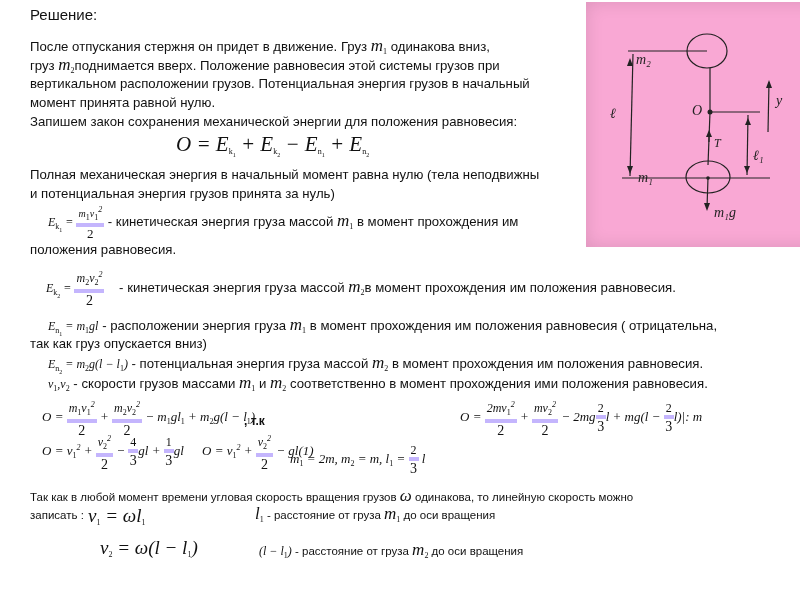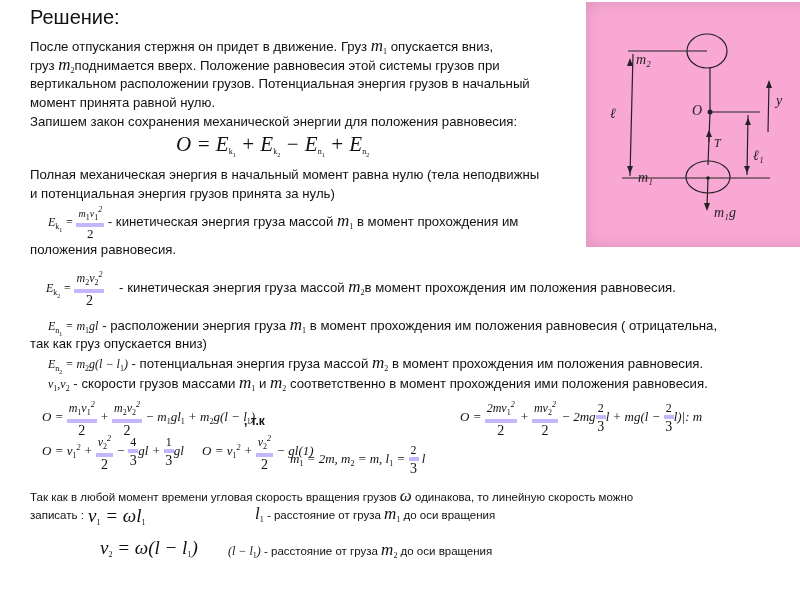--- a/index.html
+++ b/index.html
@@ -1,21 +1,21 @@
 <!DOCTYPE html>
 <html><head>
 <meta charset="utf-8">
 <style>
   html, body { margin: 0; padding: 0; }
   body {
     width: 800px; height: 600px; background: #ffffff; position: relative; overflow: hidden;
     font-family: "Liberation Sans", "DejaVu Sans", sans-serif; color: #111; font-size: 13px;
   }
   .abs { position: absolute; white-space: nowrap; }
-  .title { font-size: 20px; left: 30px; top: 6px; }
+  .title { font-size: 15px; left: 30px; top: 6px; }
   .para { left: 30px; line-height: 19px; font-size: 13.2px; }
   .m { font-family: "Liberation Serif", "DejaVu Serif", serif; font-style: italic; }
   .mi { font-family: "Liberation Serif", "DejaVu Serif", serif; font-style: italic; font-size: 17px; }
   .frac { display: inline-block; vertical-align: middle; text-align: center; font-family: "Liberation Serif", serif; font-style: italic; font-size: 10px; line-height: 11px; }
   .frac .num { display: block; border-bottom: 4px solid #c4b5fd; padding: 0 2px; }
   .frac .den { display: block; font-style: normal; font-size: 13px; line-height: 14px; }
   .fbig { font-size: 12px; line-height: 13px; }
   .fbig .den { font-size: 14px; line-height: 16px; }
   sub.s { font-size: 8px; font-style: normal; vertical-align: -3px; }
   sup.s { font-size: 8px; vertical-align: 5px; }
@@ -25,21 +25,21 @@
   }
   .photo svg { position: absolute; left: 0; top: 0; }
   .small { font-size: 11.5px; }
 </style>
 </head>
 <body>
 
 <div class="abs title">Решение:</div>
 
 <div class="abs para" style="top:36px;">
-  <span>После отпускания стержня он придет в движение. Груз </span><span class="mi"><span>m</span><sub class="s">1</sub></span><span> опускается вниз,</span>
+  <span>После отпускания стержня он придет в движение. Груз </span><span class="mi"><span>m</span><sub class="s">1</sub></span><span> одинакова вниз,</span>
 </div>
 <div class="abs para" style="top:55px;">
   <span>груз </span><span class="mi"><span>m</span><sub class="s">2</sub></span><span>поднимается вверх. Положение равновесия этой системы грузов при</span>
 </div>
 <div class="abs para" style="top:74px;">вертикальном расположении грузов. Потенциальная энергия грузов в начальный</div>
 <div class="abs para" style="top:93px;">момент принята равной нулю.</div>
 <div class="abs para" style="top:112px;">Запишем закон сохранения механической энергии для положения равновесия:</div>
 
 <div class="abs m" style="left:176px; top:132px; font-size:21px;">
   O = E<sub class="s">k<sub style="font-size:6px">1</sub></sub> + E<sub class="s">k<sub style="font-size:6px">2</sub></sub> − E<sub class="s">n<sub style="font-size:6px">1</sub></sub> + E<sub class="s">n<sub style="font-size:6px">2</sub></sub>
@@ -102,21 +102,21 @@
 <div class="abs para small" style="top:486px;">
   <span>Так как в любой момент времени угловая скорость вращения грузов </span><span class="mi">ω</span><span> одинакова, то линейную скорость можно</span>
 </div>
 <div class="abs para small" style="top:506px;">записать :</div>
 <div class="abs m" style="left:88px; top:505px; font-size:19px;">v<sub class="s">1</sub> = ωl<sub class="s">1</sub></div>
 <div class="abs small" style="left:255px; top:504px;">
   <span class="mi">l<sub class="s">1</sub></span><span> - расстояние от груза </span><span class="mi">m<sub class="s">1</sub></span><span> до оси вращения</span>
 </div>
 <div class="abs m" style="left:100px; top:537px; font-size:19px;">v<sub class="s">2</sub> = ω(l − l<sub class="s">1</sub>)</div>
 <div class="abs small" style="left:228px; top:540px;">
-  <span class="m" style="font-size:12px;">(l − l<sub class="s">1</sub>)</span><span> - расстояние от груза </span><span class="mi">m<sub class="s">2</sub></span><span> до оси вращения</span>
+  <span class="m" style="font-size:12px;margin-left:31px;">(l − l<sub class="s">1</sub>)</span><span> - расстояние от груза </span><span class="mi">m<sub class="s">2</sub></span><span> до оси вращения</span>
 </div>
 
 <div class="abs photo">
   <svg width="214" height="245" viewBox="0 0 214 245">
     <g stroke="#222" stroke-width="1.2" fill="none">
 
       <ellipse cx="121" cy="49" rx="20" ry="17"></ellipse>
       <line x1="42" y1="49" x2="121" y2="49"></line>
 
       <line x1="124" y1="66" x2="124" y2="110"></line>

